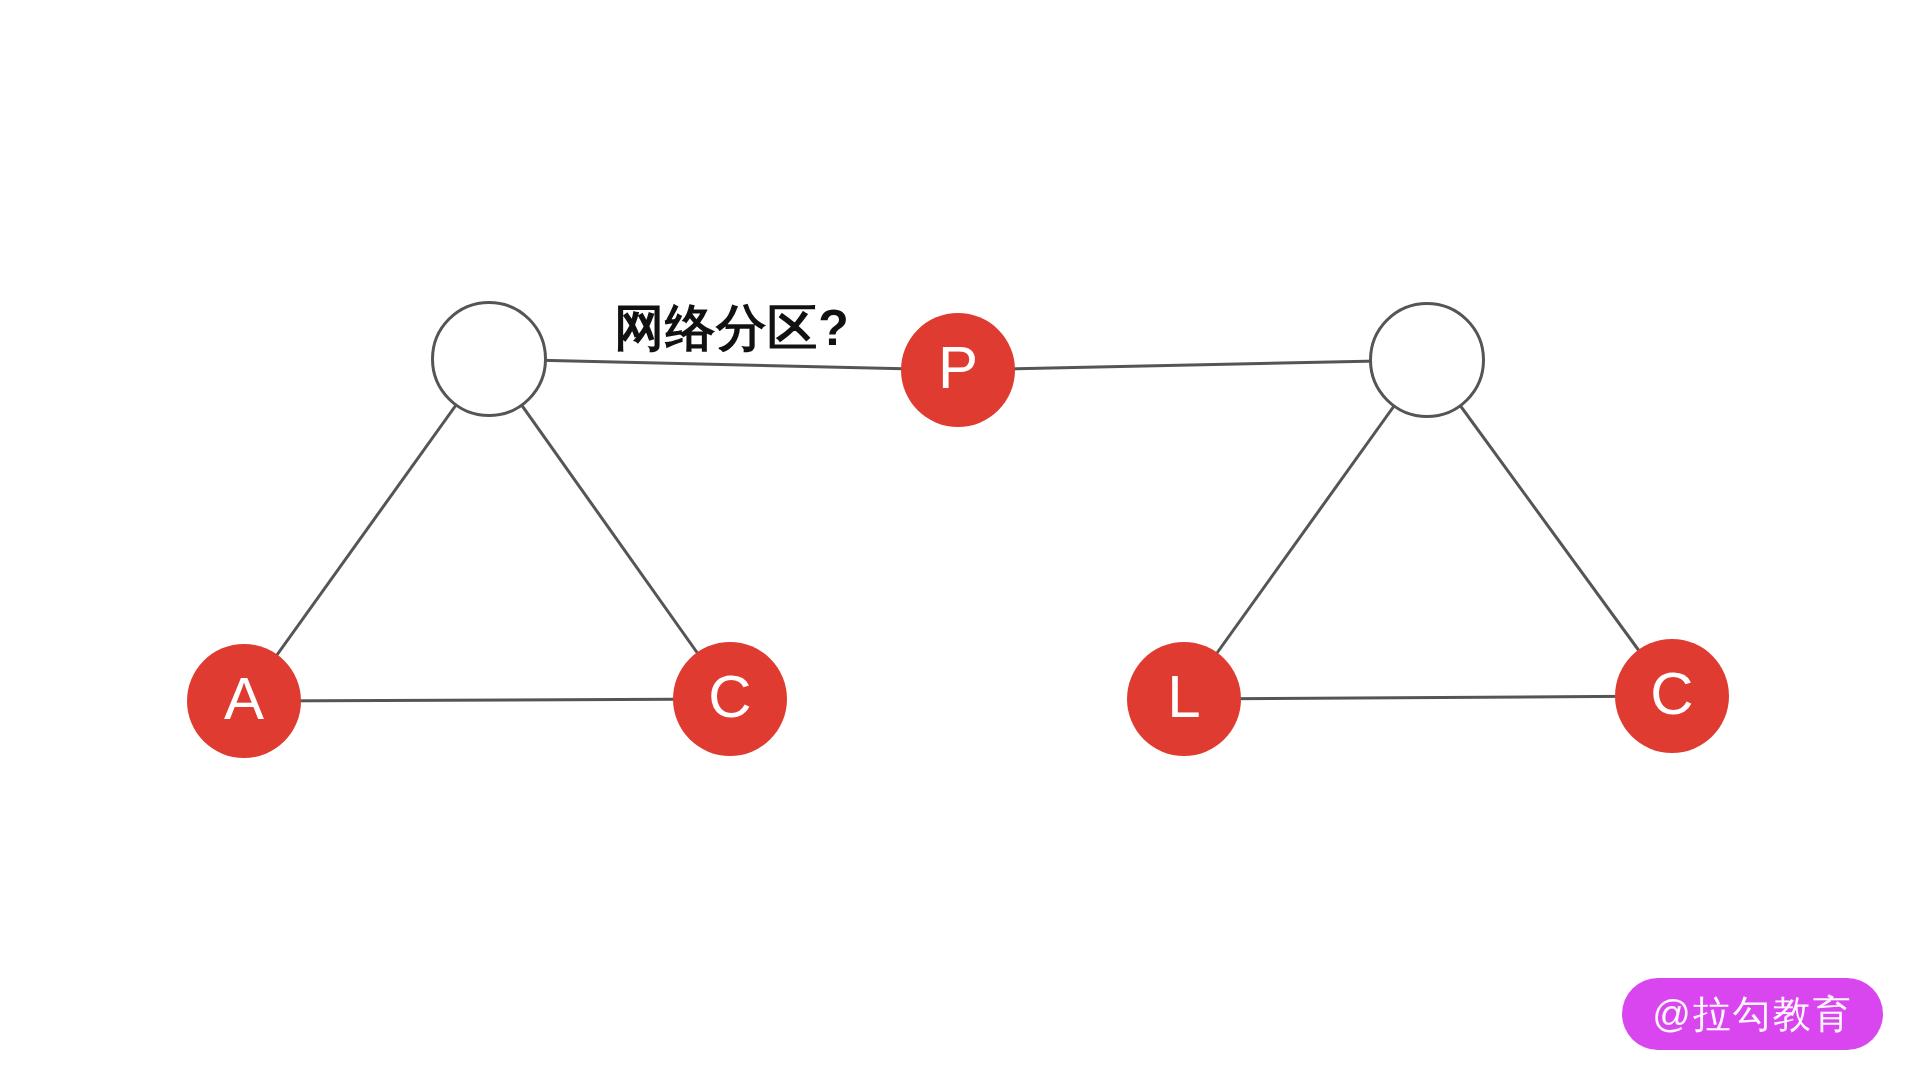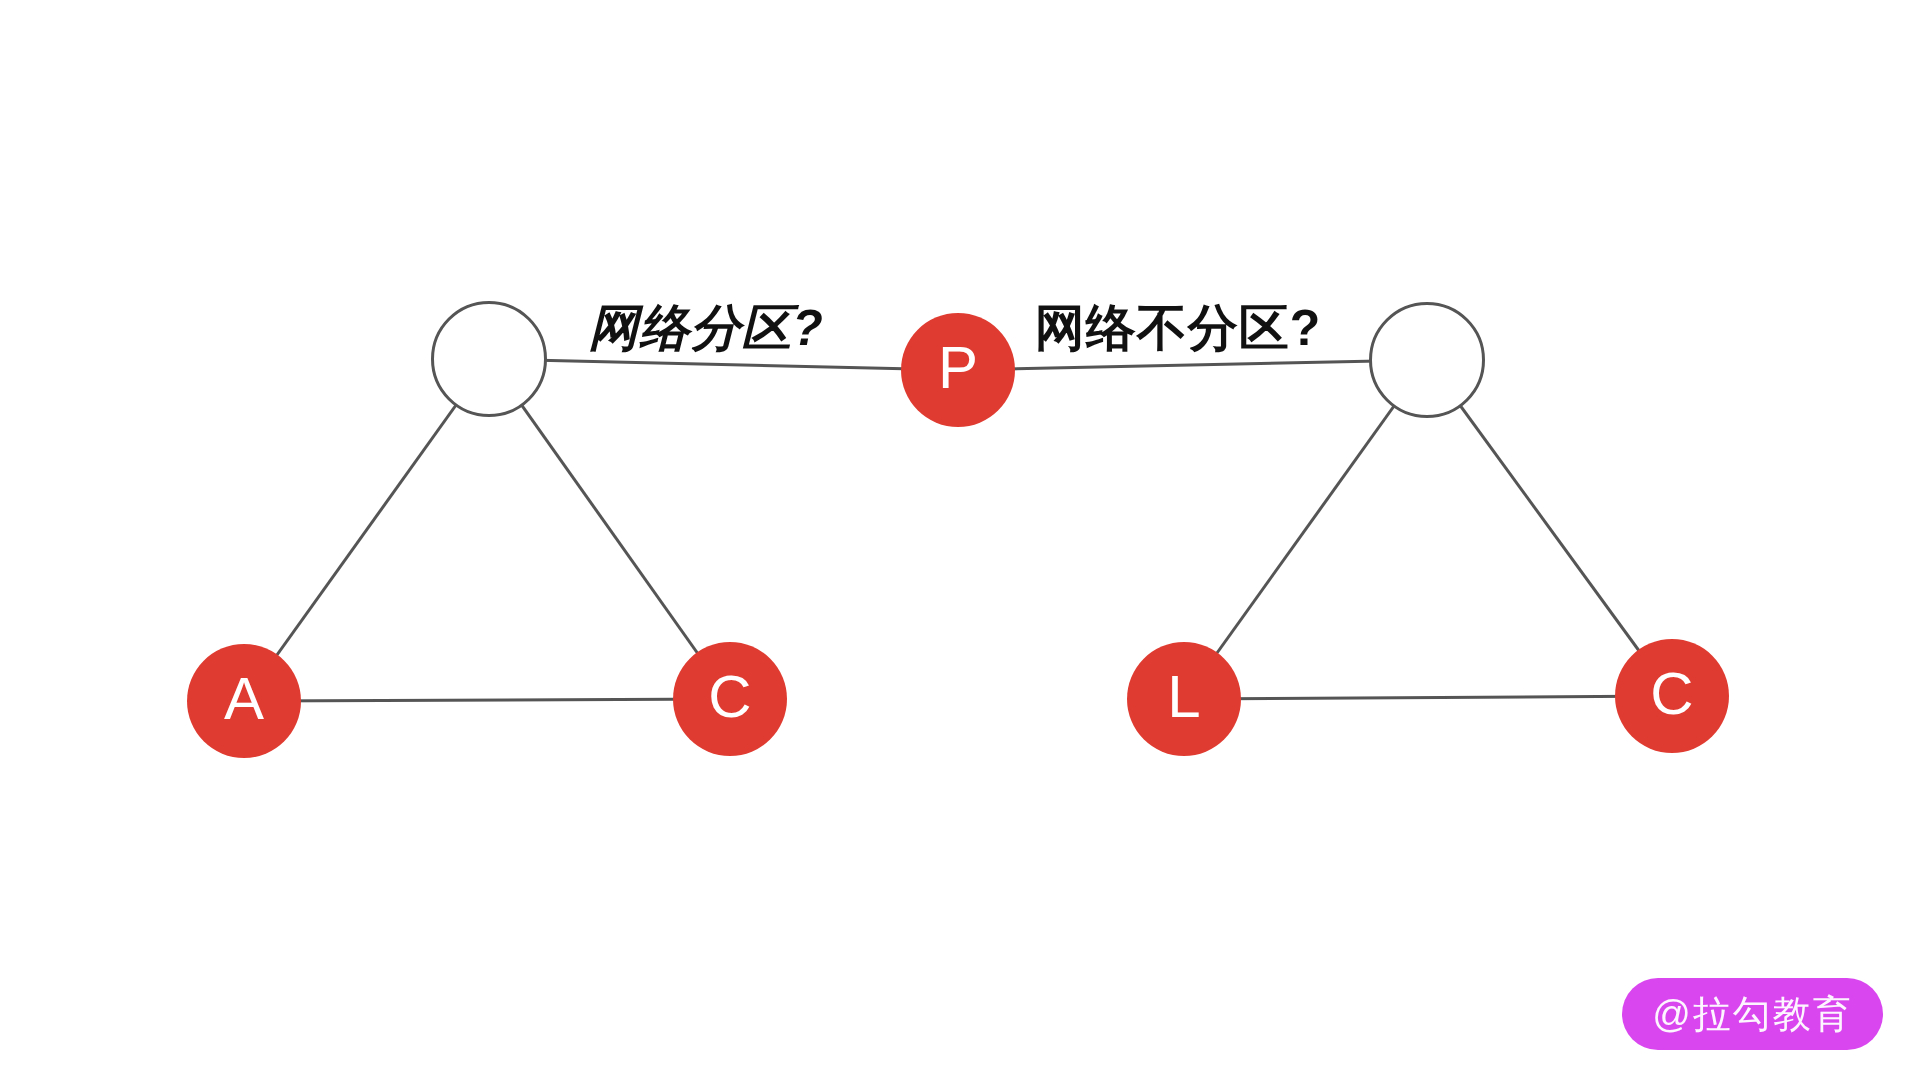--- a/index.html
+++ b/index.html
@@ -104,20 +104,19 @@
   <div class="node node-filled" style="left: 673px; top: 642px;">
     <span>C</span>
   </div>
   <div class="node node-filled" style="left: 1127px; top: 642px;">
     <span>L</span>
   </div>
   <div class="node node-filled" style="left: 1615px; top: 639px;">
     <span>C</span>
   </div>
 
-  <div class="question-label" style="left: 706px; top: 295px; font-style: italic;">网络分区?</div>
-  <div class="question-label" style="left: 1178px; top: 295px;">网络不分区?</div>
+  <div class="question-label" style="left: 732px; top: 295px;">网络分区?</div>
 
   <div class="watermark">
     <span>@拉勾教育</span>
   </div>
 
 </div>
 
 </body></html>

